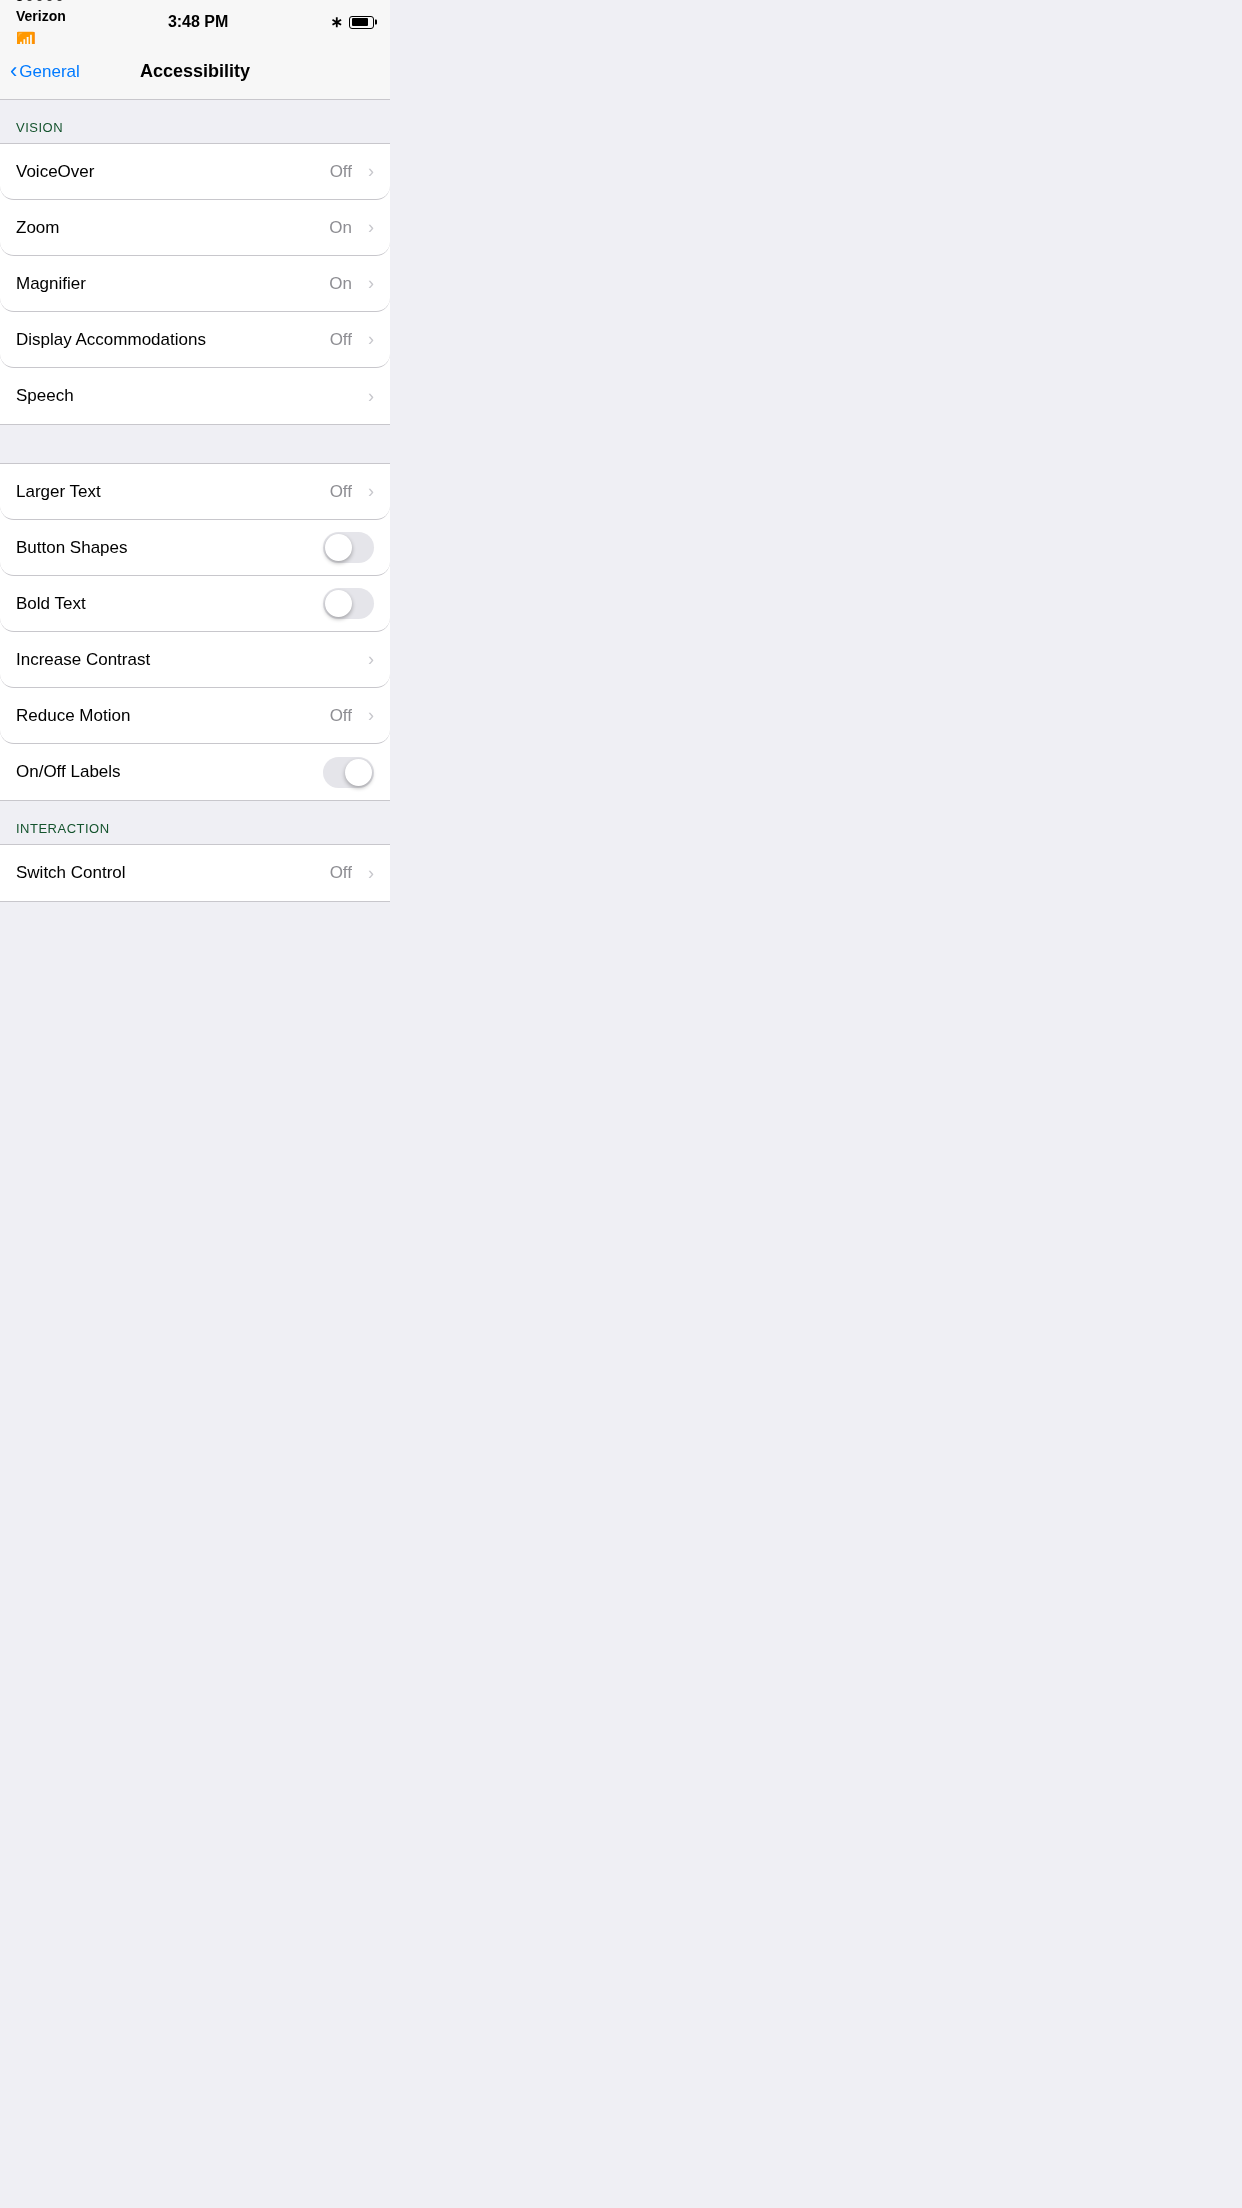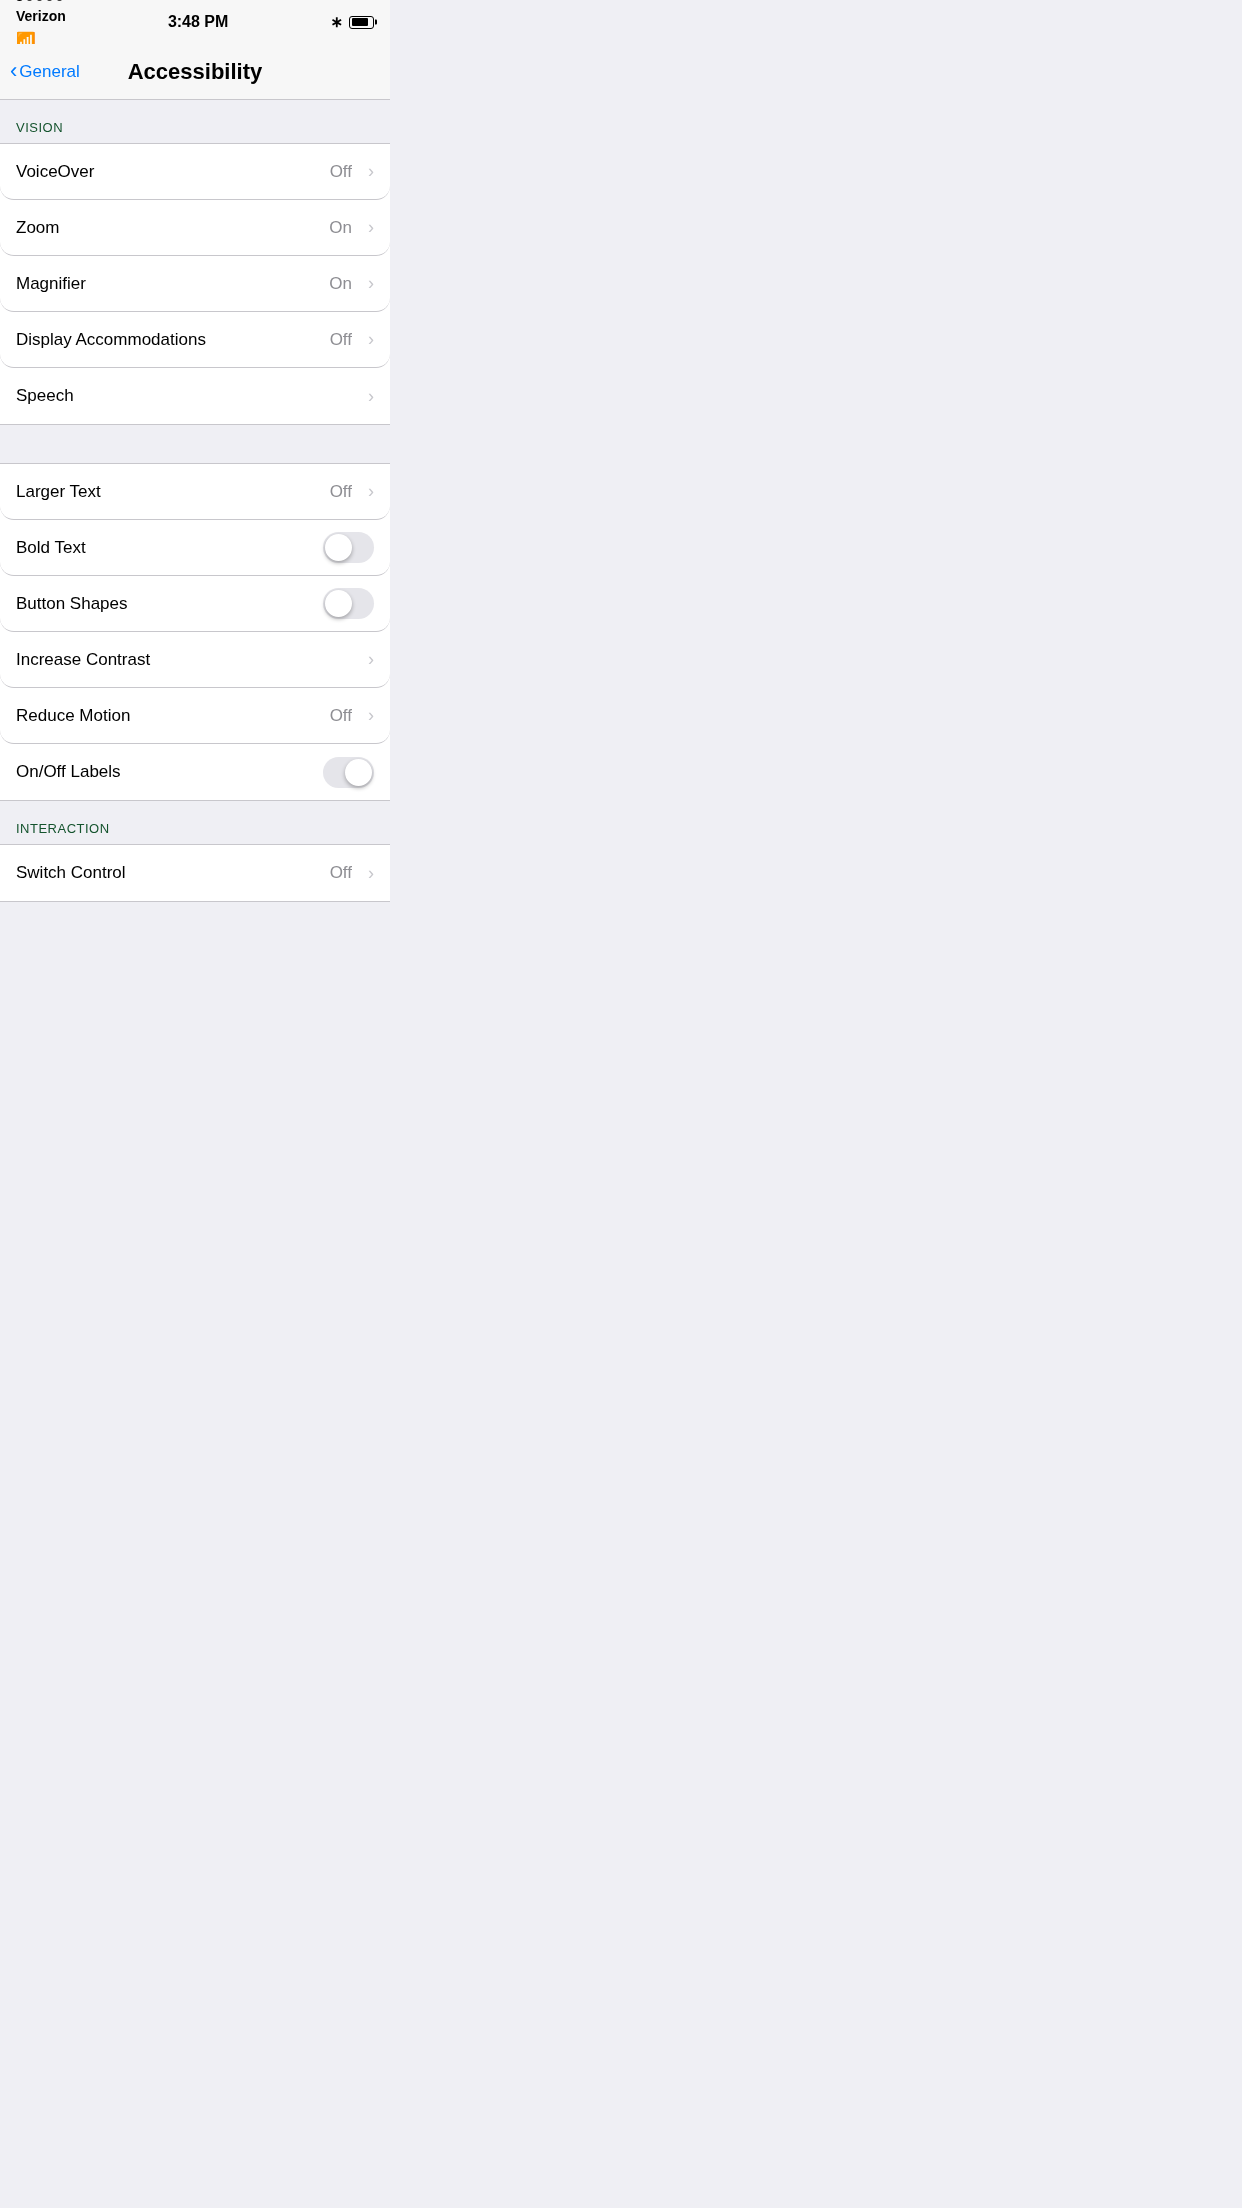--- a/index.html
+++ b/index.html
@@ -122,21 +122,21 @@
       gap: 2px;
     }
 
     .nav-back-chevron {
       font-size: 22px;
       line-height: 1;
       margin-top: -1px;
     }
 
     .nav-title {
-      font-size: 22px;
+      font-size: 18px;
       font-weight: 600;
       color: #000;
     }
 
     
     .section-header {
       background: #efeff4;
       padding: 20px 16px 8px;
       font-size: 13px;
       color: #14532d;
@@ -301,29 +301,29 @@
 
 <div class="settings-group">
   <div class="settings-row">
     <span class="row-label">Larger Text</span>
     <div class="row-right">
       <span class="row-value">Off</span>
       <span class="chevron-right">›</span>
     </div>
   </div>
   <div class="settings-row">
-    <span class="row-label">Bold Text</span>
+    <span class="row-label">Button Shapes</span>
     <div class="row-right">
       <div class="toggle">
         <div class="toggle-thumb"></div>
       </div>
     </div>
   </div>
   <div class="settings-row">
-    <span class="row-label">Button Shapes</span>
+    <span class="row-label">Bold Text</span>
     <div class="row-right">
       <div class="toggle">
         <div class="toggle-thumb"></div>
       </div>
     </div>
   </div>
   <div class="settings-row">
     <span class="row-label">Increase Contrast</span>
     <div class="row-right">
       <span class="row-value"></span>

